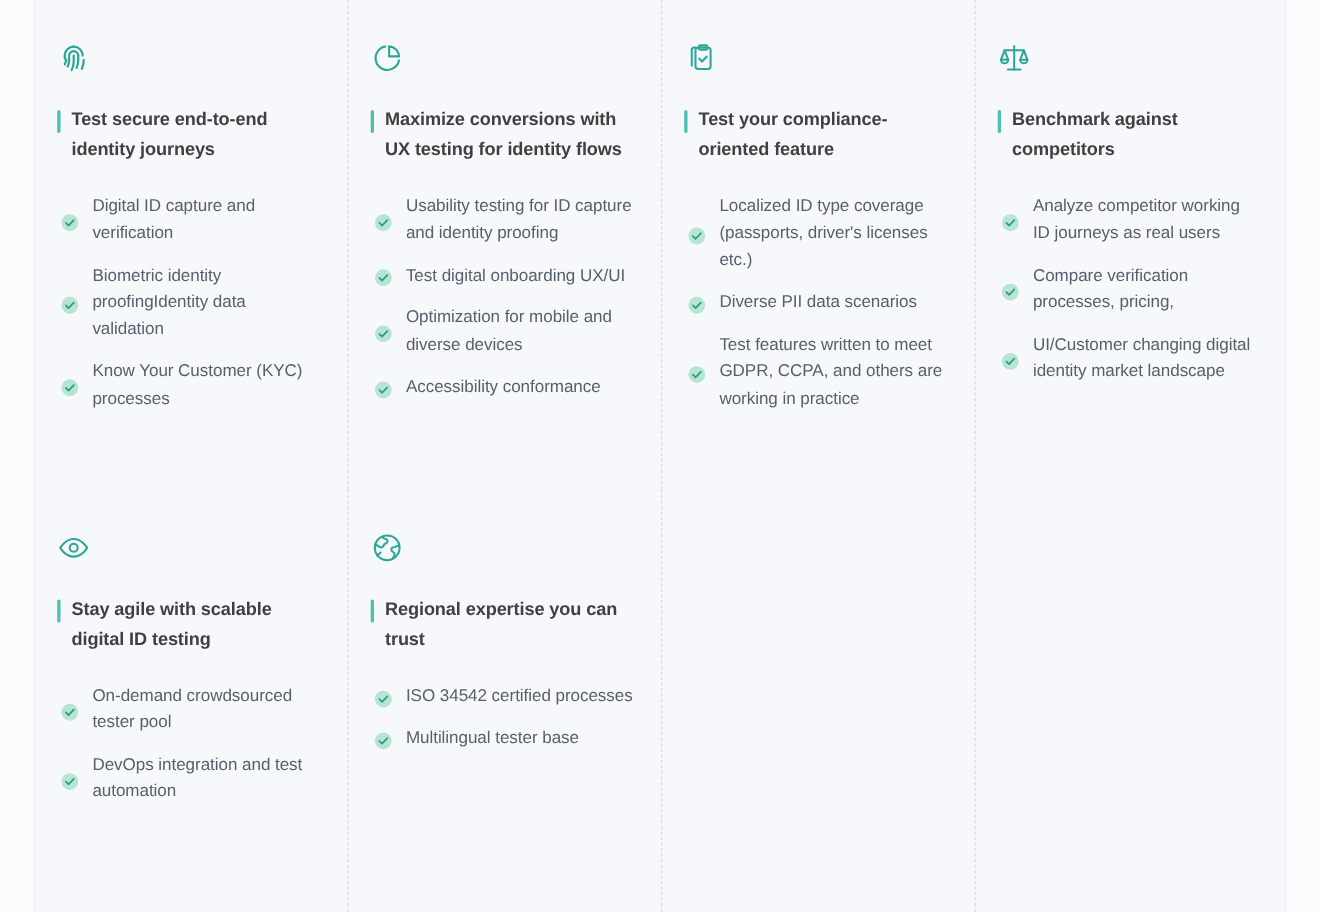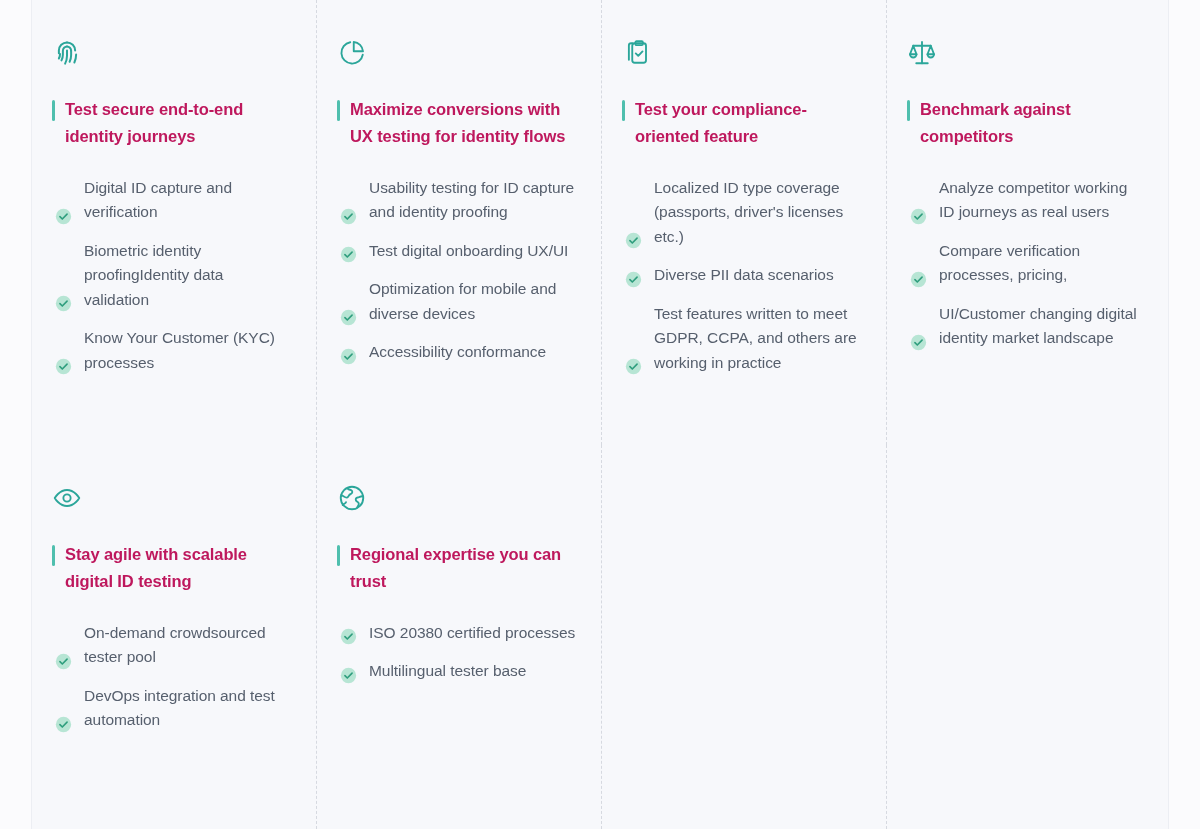--- a/index.html
+++ b/index.html
@@ -78,31 +78,31 @@
     top: 4px;
     width: 3px;
     height: 21px;
     background: #4fbfae;
     border-radius: 2px;
   }
   .card-title {
     font-size: 16.5px;
     font-weight: bold;
     line-height: 1.63;
-    color: #be185d;
+    color: #404040;
     letter-spacing: -0.1px;
   }
 
   .feature-list {
     list-style: none;
     padding-left: 3px;
   }
   .feature-item {
     display: flex;
-    align-items: flex-end;
+    align-items: center;
     margin-bottom: 14px;
   }
   .check-icon {
     flex: 0 0 auto;
     width: 17px;
     height: 17px;
     margin-top: 4px;
     margin-right: 12px;
   }
   .check-icon svg { display: block; width: 17px; height: 17px; }
@@ -357,21 +357,21 @@
           <div class="card-title">Regional expertise you can trust</div>
         </div>
         <ul class="feature-list">
           <li class="feature-item">
             <span class="check-icon">
               <svg viewBox="0 0 20 20">
                   <circle cx="10" cy="10" r="9" fill="#b7e5d4"></circle>
                   <path d="M5.8 10.2l2.8 2.8 5.6-5.8" fill="none" stroke="#2f9e7e" stroke-width="1.9" stroke-linecap="round" stroke-linejoin="round"></path>
                 </svg>
             </span>
-            <span class="feature-text">ISO 20380 certified processes</span>
+            <span class="feature-text">ISO 34542 certified processes</span>
           </li>
           <li class="feature-item">
             <span class="check-icon">
               <svg viewBox="0 0 20 20">
                   <circle cx="10" cy="10" r="9" fill="#b7e5d4"></circle>
                   <path d="M5.8 10.2l2.8 2.8 5.6-5.8" fill="none" stroke="#2f9e7e" stroke-width="1.9" stroke-linecap="round" stroke-linejoin="round"></path>
                 </svg>
             </span>
             <span class="feature-text">Multilingual tester base</span>
           </li>

